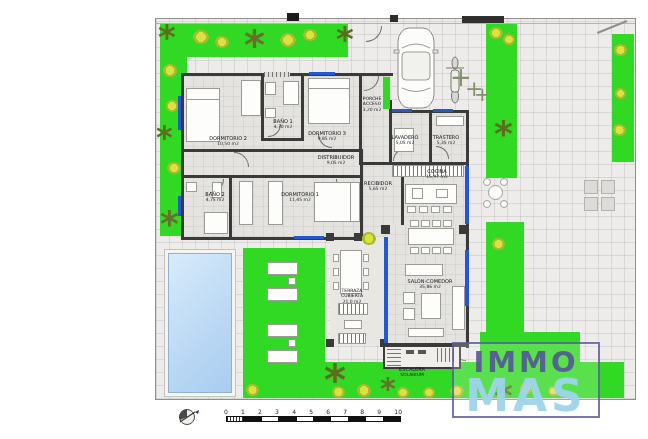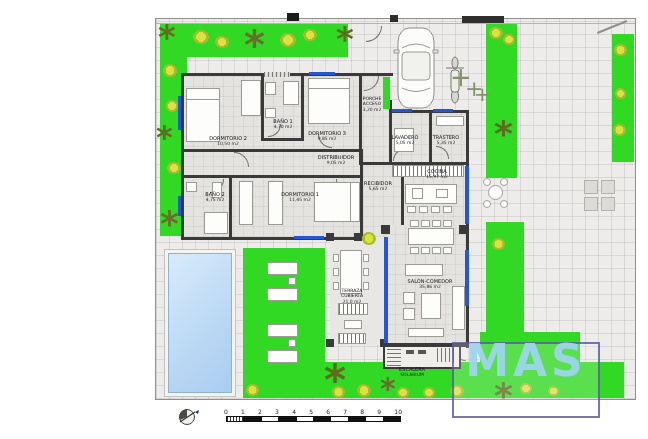--- a/index.html
+++ b/index.html
@@ -255,20 +255,21 @@
   <div class="lbl" style="left:336px;top:160px;"><span>DISTRIBUIDOR</span><span class="a">9,05 m2</span></div>
   <div class="lbl" style="left:215px;top:197px;"><span>BAÑO 2</span><span class="a">4,75 m2</span></div>
   <div class="lbl" style="left:300px;top:197px;"><span>DORMITORIO 1</span><span class="a">11,45 m2</span></div>
   <div class="lbl" style="left:378px;top:186px;"><span>RECIBIDOR</span><span class="a">5,65 m2</span></div>
   <div class="lbl" style="left:437px;top:174px;"><span>COCINA</span><span class="a">15,97 m2</span></div>
   <div class="lbl" style="left:430px;top:284px;"><span>SALÓN-COMEDOR</span><span class="a">35,86 m2</span></div>
   <div class="lbl wrap" style="left:352px;top:296px;"><span>TERRAZA CUBIERTA</span><span class="a">21,0 m2</span></div>
   <div class="lbl" style="left:412px;top:372px;"><span>ESCALERA</span><span class="a">SOLARIUM</span></div>
 
   <div id="logo-box">
+    <div id="logo-immo">IMMO</div>
     <div id="logo-mas">MAS</div>
   </div>
 
   <svg class="abs" style="left:176px;top:406px;" width="30" height="22" viewBox="0 0 30 22">
     <circle cx="11" cy="11" r="7.5" fill="#efefec" stroke="#444"></circle>
     <path d="M11 3.5 A7.5 7.5 0 0 0 4 14 L11 11 Z" fill="#4a4a46"></path>
     <line x1="4" y1="16" x2="19" y2="6" stroke="#333" stroke-width="1.2"></line>
     <path d="M19 6 l4 -2 l-1 4 Z" fill="#1c2f6e"></path>
   </svg>
 

